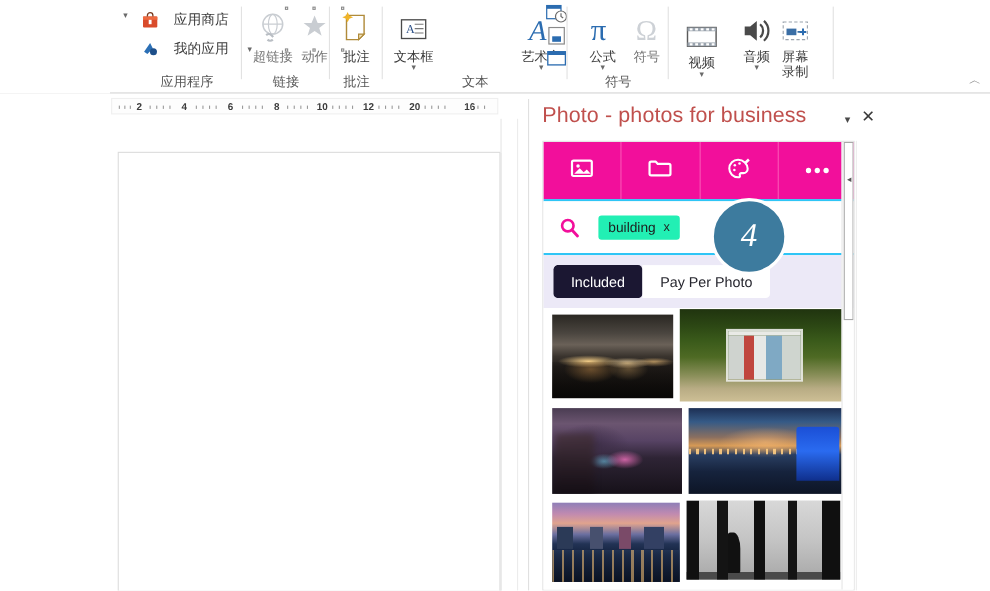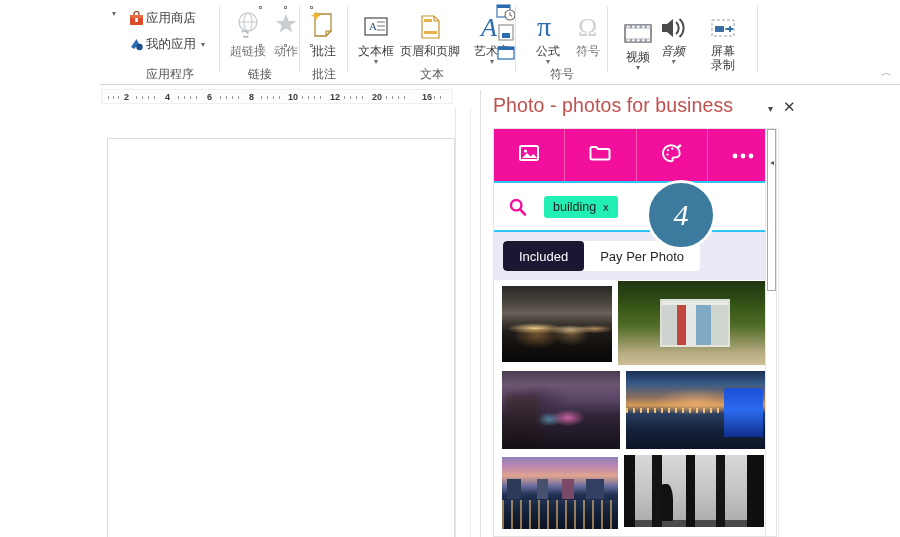--- a/index.html
+++ b/index.html
@@ -32,21 +32,21 @@
   }
 
   
   .left-caret {
     position:absolute; left:108px; top:8px; width:12px; height:12px;
     font-size:8px; color:#6a6a6a; text-align:center; line-height:12px;
   }
 
   
   .app-btn {
-    position:absolute; display:flex; align-items:center; gap:1px;
+    position:absolute; display:flex; align-items:center; gap:13px;
     font-size:12.5px; color:#3b3b3b; white-space:nowrap;
   }
   .app-btn .ico { width:17px; height:17px; position:relative; flex:0 0 auto; }
   .caret-sm { font-size:8px; color:#6a6a6a; margin-left:4px; }
 
   
   .big-btn {
     position:absolute; width:52px; text-align:center;
   }
   .big-btn .bico { height:36px; display:flex; align-items:flex-end; justify-content:center; }
@@ -397,31 +397,20 @@
             <text x="8" y="18" font-size="11" font-family="Liberation Serif, serif" fill="#2b4f86">A</text>
             <line x1="16" y1="10" x2="24" y2="10" stroke="#777" stroke-width="1"></line>
             <line x1="16" y1="14" x2="24" y2="14" stroke="#777" stroke-width="1"></line>
             <line x1="16" y1="18" x2="24" y2="18" stroke="#777" stroke-width="1"></line>
           </svg>
         </div>
         <div class="blabel">文本框</div>
         <div class="bcaret">▾</div>
       </div>
 
-      <div class="big-btn" style="left:46px;top:6px;width:72px;">
-        <div class="bico">
-          <svg width="26" height="30" viewBox="0 0 26 30">
-            <path d="M5 4h12l5 5v17H5z" fill="#fff" stroke="#c8932f" stroke-width="1.2"></path>
-            <path d="M17 4v5h5" fill="none" stroke="#c8932f" stroke-width="1.2"></path>
-            <rect x="7" y="7" width="8" height="3" fill="#e8b44a"></rect>
-            <rect x="7" y="19" width="13" height="3" fill="#e8b44a"></rect>
-          </svg>
-        </div>
-        <div class="blabel">页眉和页脚</div>
-      </div>
 
       <div class="big-btn" style="left:118px;top:6px;">
         <div class="bico">
           <svg width="30" height="30" viewBox="0 0 30 30">
             <text x="4" y="24" font-size="26" font-style="italic" font-family="Liberation Serif, serif" fill="#2b6cb0">A</text>
           </svg>
         </div>
         <div class="blabel">艺术字</div>
         <div class="bcaret">▾</div>
       </div>
@@ -493,21 +482,21 @@
               <rect x="15" y="19.3" width="2.6" height="2"></rect>
                 <rect x="20" y="19.3" width="2.6" height="2"></rect>
               <rect x="25" y="19.3" width="2.6" height="2"></rect>
             </g>
           </svg>
         </div>
         <div class="blabel">视频</div>
         <div class="bcaret">▾</div>
       </div>
 
-      <div class="big-btn" style="left:39px;top:6px;font-style:italic;">
+      <div class="big-btn" style="left:54px;top:6px;">
         <div class="bico">
           <svg width="32" height="28" viewBox="0 0 32 28">
             <path d="M5 10h5l6-5v18l-6-5H5z" fill="#4a4a4a"></path>
             <path d="M19 8a8 8 0 010 12" fill="none" stroke="#4a4a4a" stroke-width="2"></path>
             <path d="M22.5 5a12 12 0 010 18" fill="none" stroke="#4a4a4a" stroke-width="2"></path>
           </svg>
         </div>
         <div class="blabel">音频</div>
         <div class="bcaret">▾</div>
       </div>

